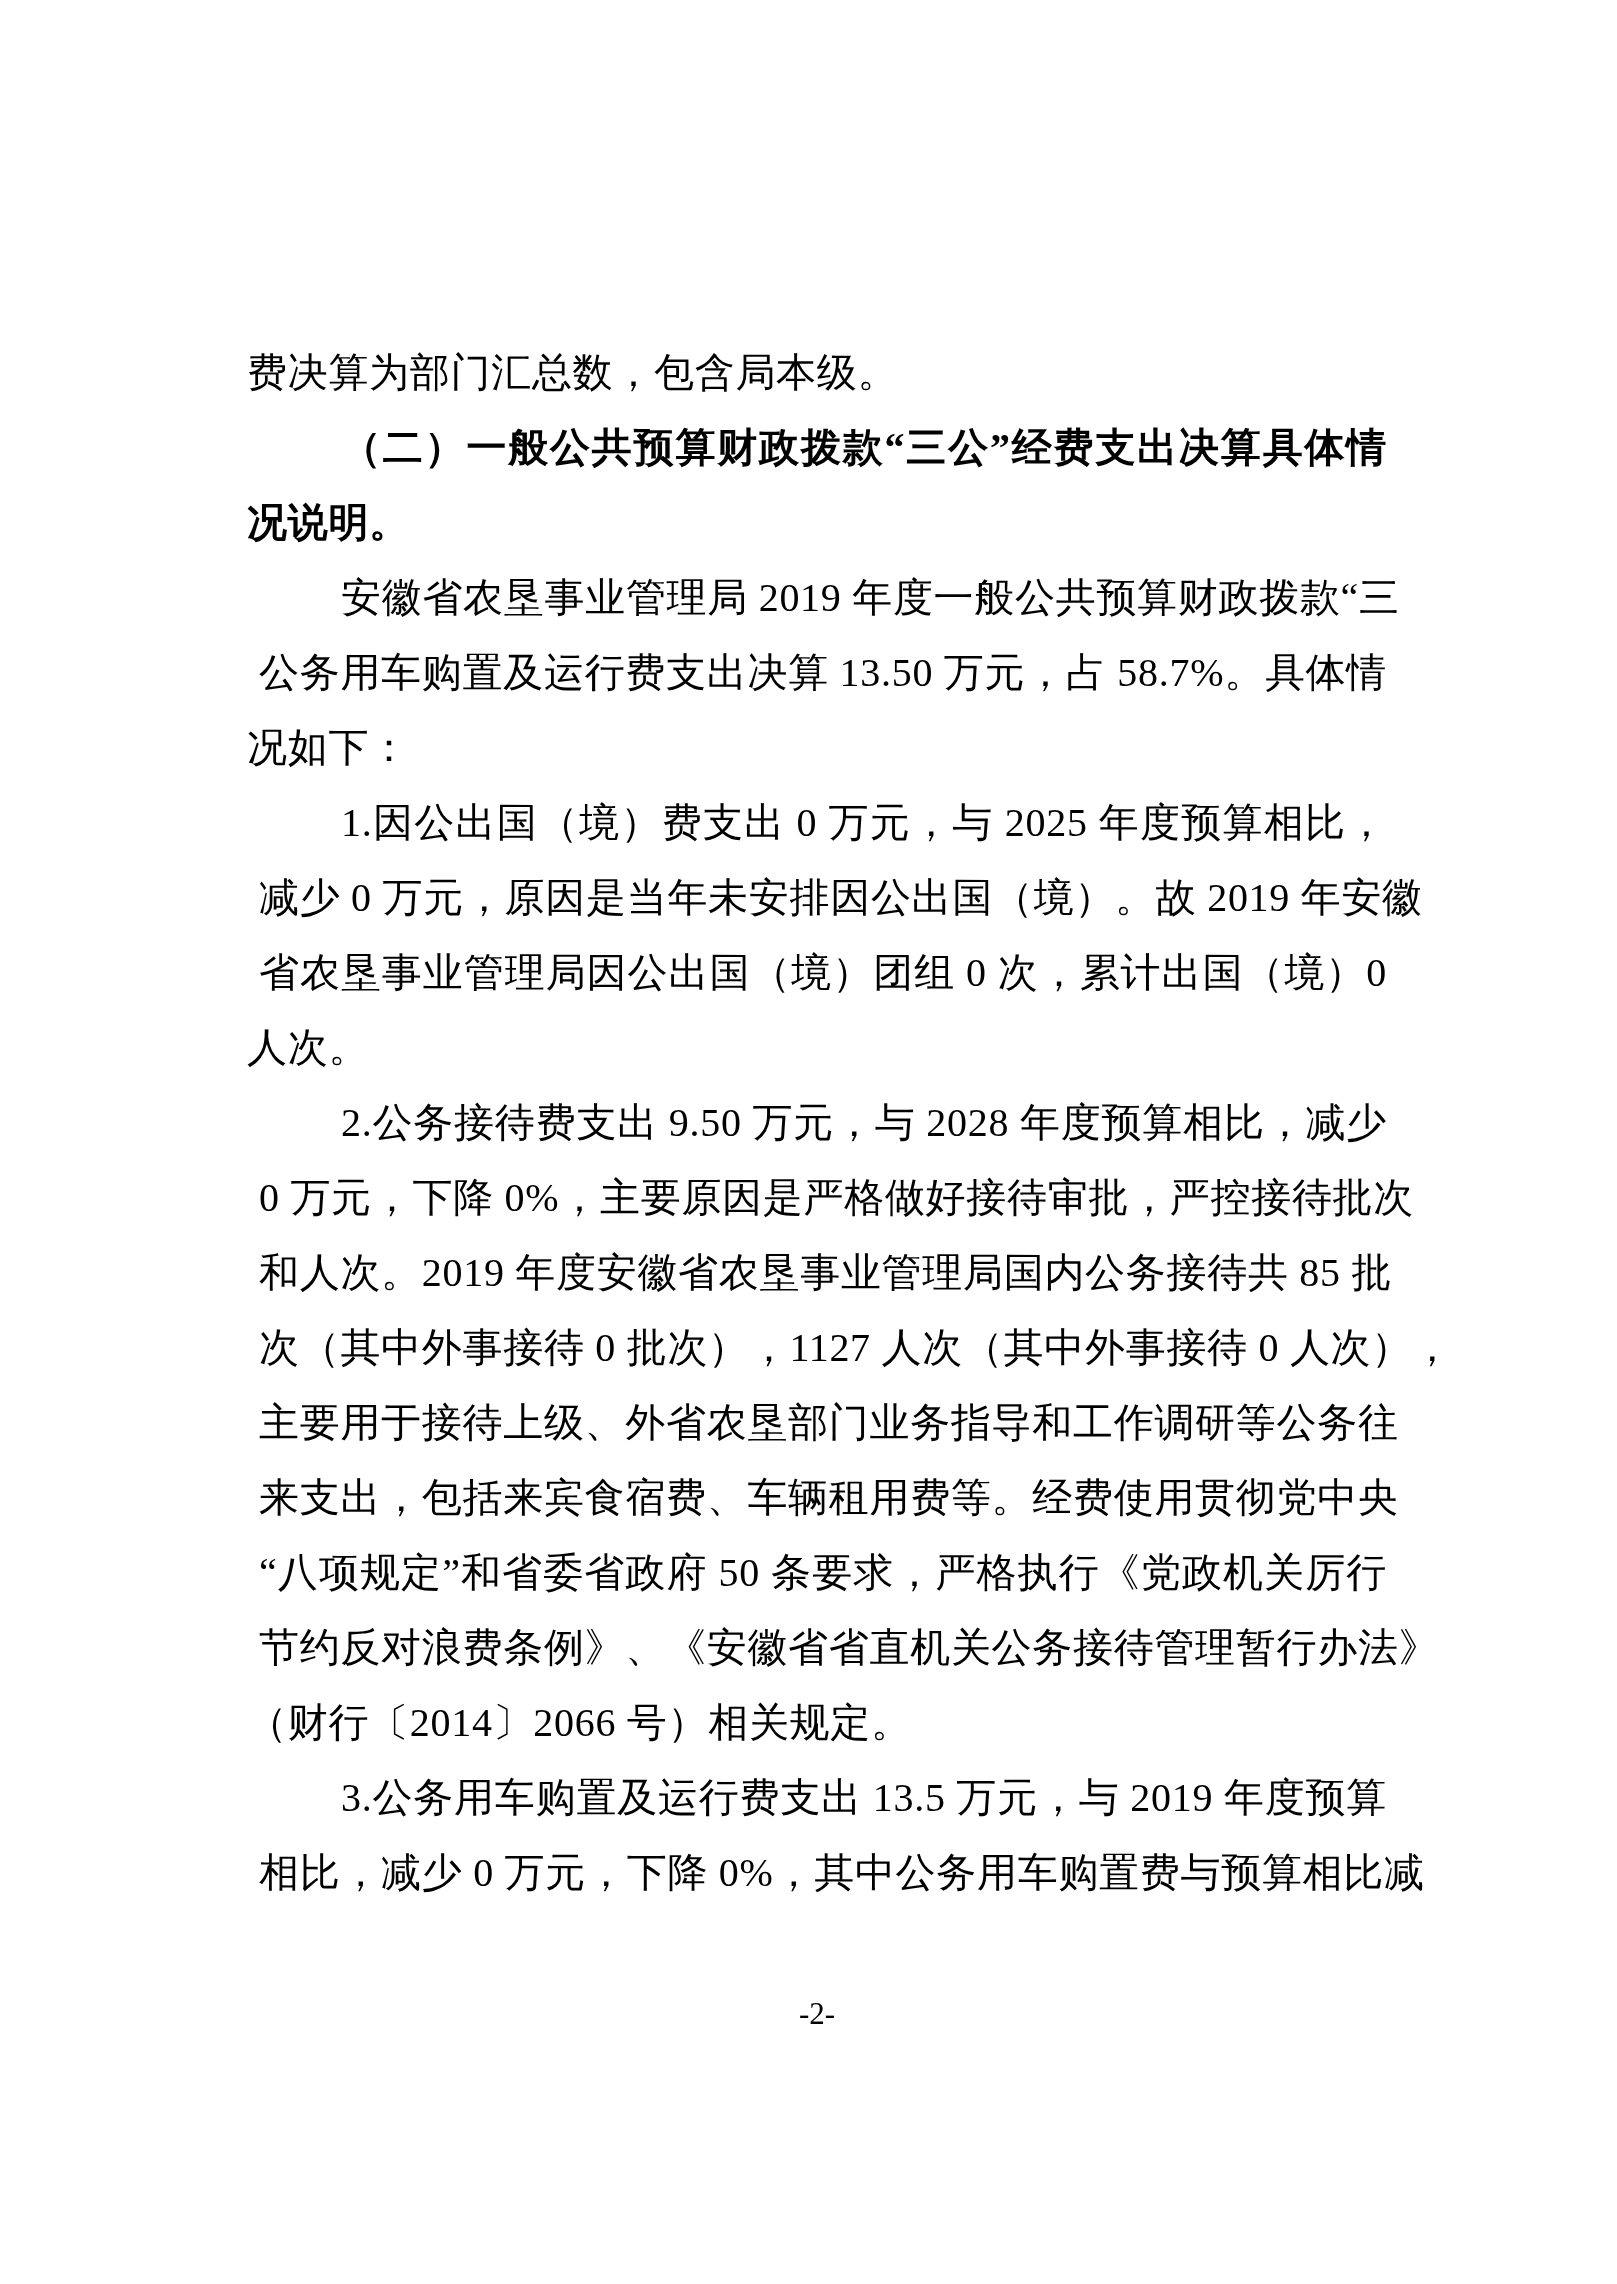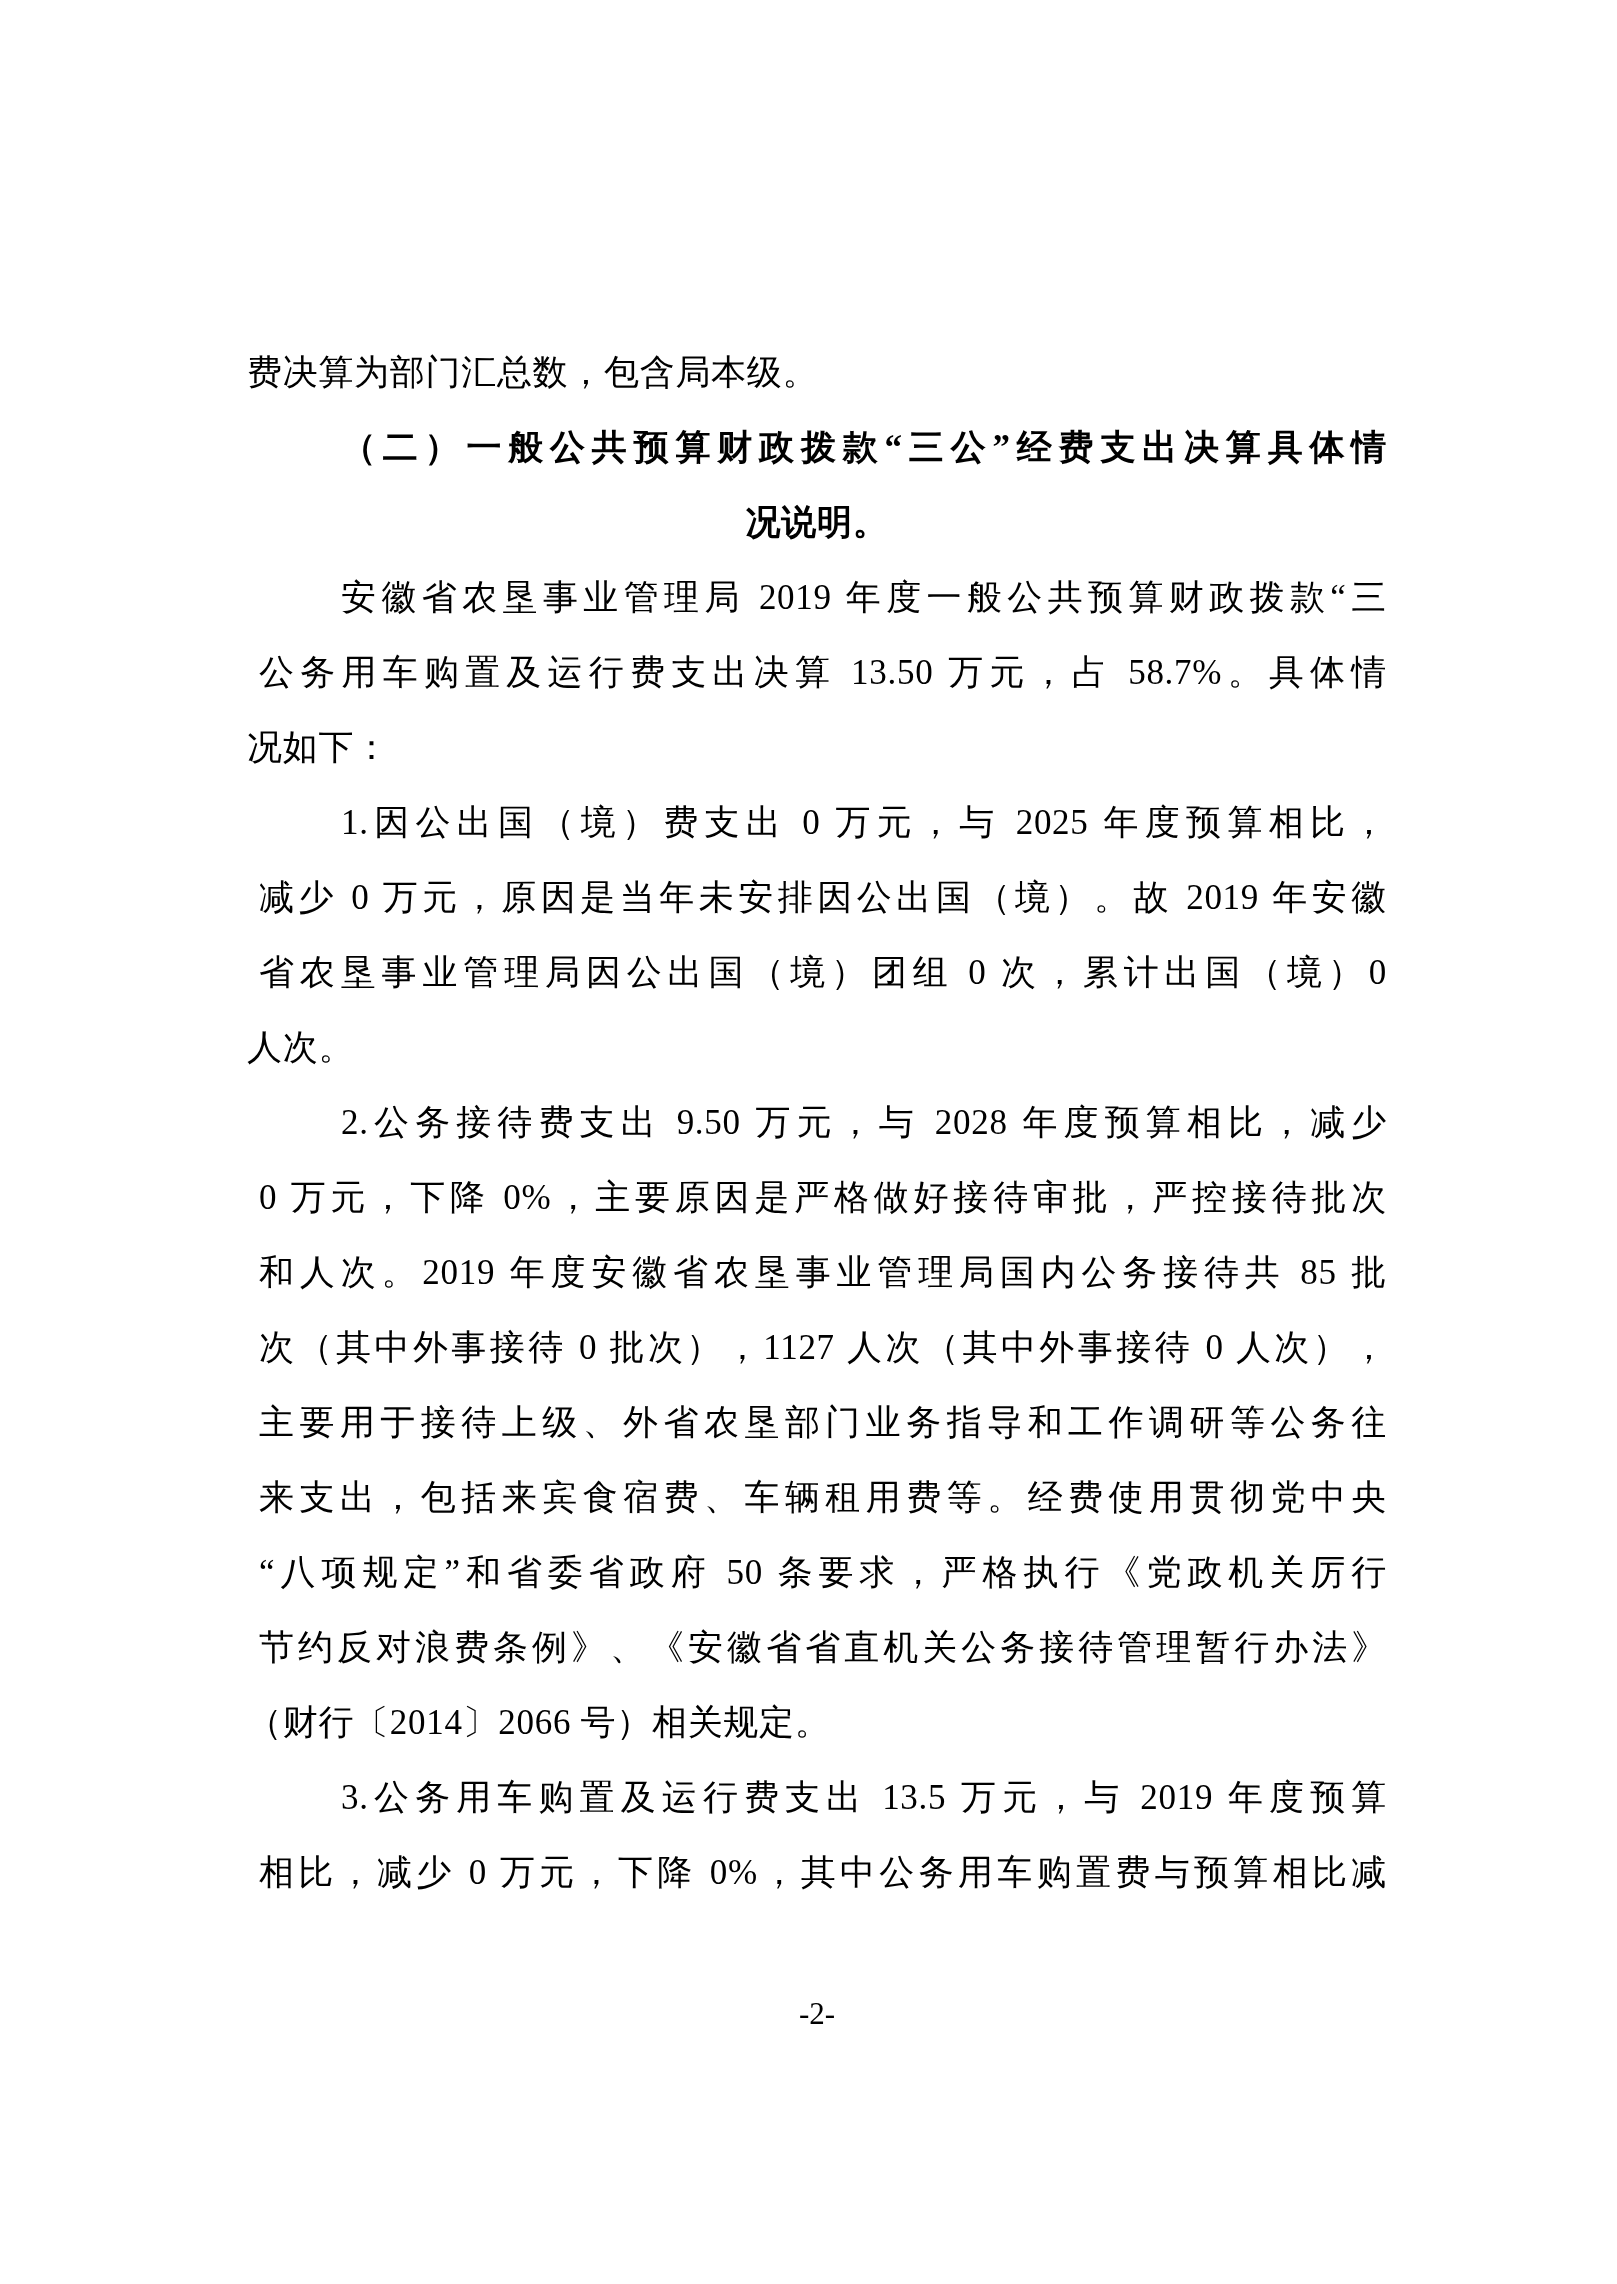--- a/index.html
+++ b/index.html
@@ -15,38 +15,37 @@
     color: #000000;
     font-family: "Liberation Serif", "DejaVu Serif", serif;
   }
   .textblock {
     position: absolute;
     left: 247px;
     top: 335px;
     width: 1140px;
   }
   .line {
-    font-size: 35px;
+    font-size: 40px;
     height: 75px;
     line-height: 75px;
     white-space: nowrap;
     text-align: left;
     letter-spacing: 0.7px;
   }
   .line.justify {
     text-align: justify;
     text-align-last: justify;
     margin-left: 12px;
   }
   .line.indent {
     text-indent: 82px;
   }
   .line.bold {
     font-weight: bold;
-    text-align: center;
   }
   .page-number {
     position: absolute;
     top: 1994px;
     left: 247px;
     width: 1140px;
     text-align: center;
     font-size: 31px;
     line-height: 39px;
   }

